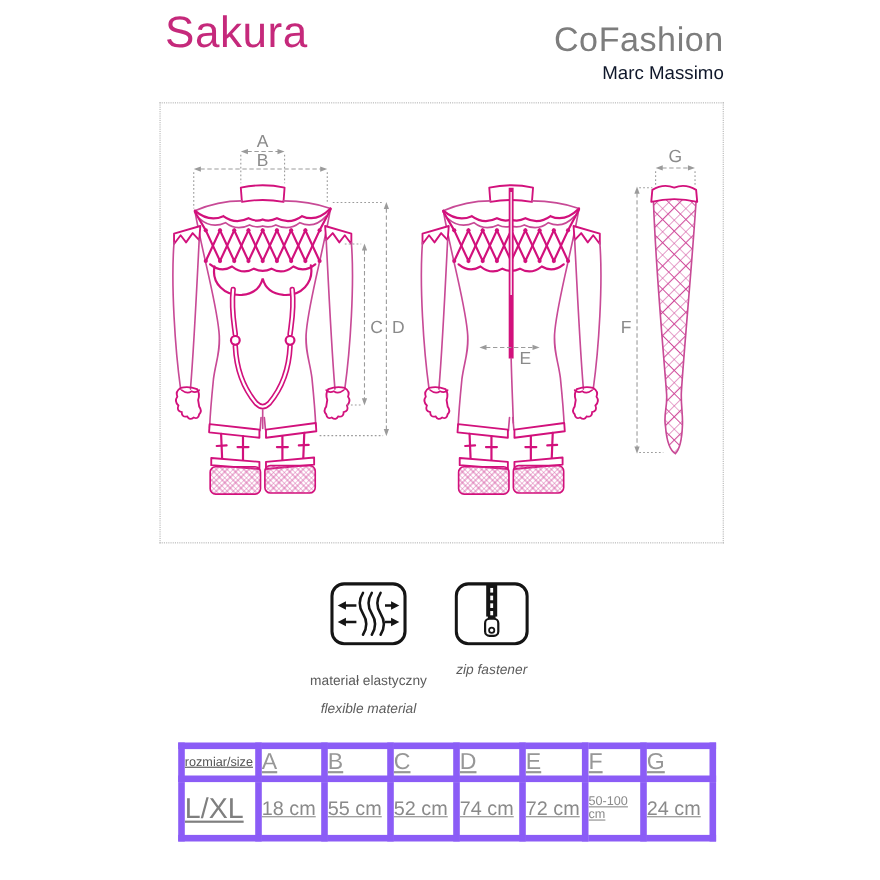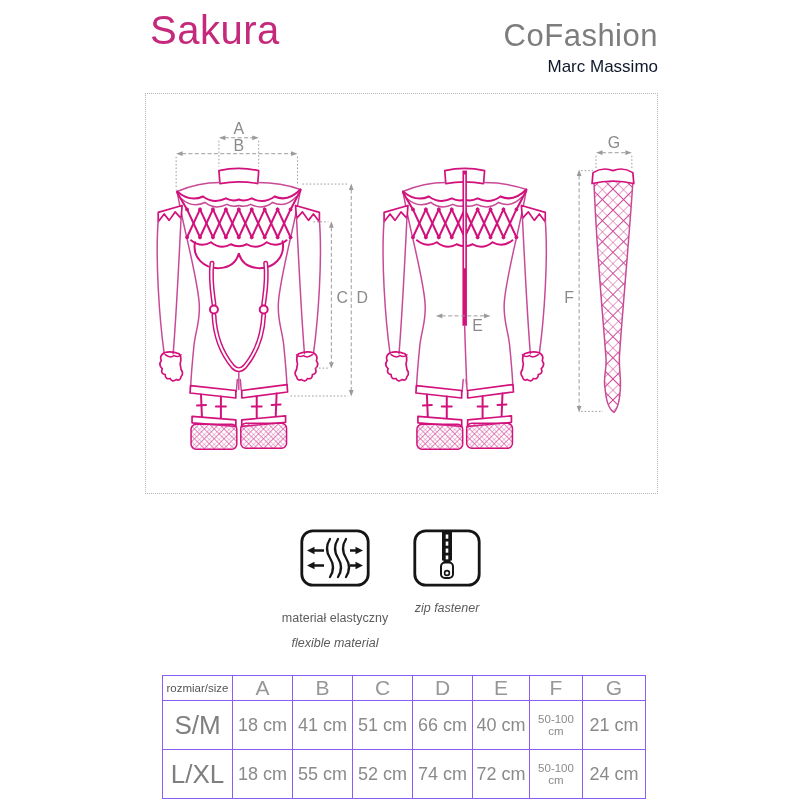--- a/index.html
+++ b/index.html
@@ -36,22 +36,22 @@
   .dim-arrow{fill:var(--dimension-gray);stroke:none;}
   .dim-text{fill:var(--text-gray);font-size:16px;font-family:"Liberation Sans",sans-serif;}
 
   .feature{position:absolute;width:150px;text-align:center;top:529px;}
   .feature .icon-box{display:inline-block;}
   .feature-label{margin-top:20px;font-size:12.5px;color:#5c5c5c;line-height:1.2;}
   .feature-label.en{margin-top:10px;font-style:italic;}
 
   .size-table{position:absolute;left:162px;top:675px;width:483px;border-collapse:collapse;
     table-layout:fixed;}
-  .size-table td{border:1px solid #8b5cf6;text-align:center;vertical-align:middle;padding:0;
-    overflow:hidden;}
+  .size-table td{border:6px solid #8b5cf6;vertical-align:middle;padding:0;
+    overflow:hidden;text-decoration:underline;}
   .size-table tr.hdr td{height:24px;}
   .size-table tr.data td{height:48px;}
   .corner-cell{font-size:11.5px;color:#555;}
   .col-letter{font-size:21px;color:#979797;}
   .size-cell{font-size:26px;color:#7f7f7f;}
   .val-cell{font-size:18px;color:#8a8a8a;}
   .val-cell.small{font-size:11.5px;}
 </style>
 </head>
 <body>
@@ -239,30 +239,20 @@
     <td class="corner-cell">rozmiar/size</td>
     <td class="col-letter">A</td>
     <td class="col-letter">B</td>
     <td class="col-letter">C</td>
     <td class="col-letter">D</td>
     <td class="col-letter">E</td>
     <td class="col-letter">F</td>
     <td class="col-letter">G</td>
   </tr>
   <tr class="data">
-    <td class="size-cell">S/M</td>
-    <td class="val-cell">18 cm</td>
-    <td class="val-cell">41 cm</td>
-    <td class="val-cell">51 cm</td>
-    <td class="val-cell">66 cm</td>
-    <td class="val-cell">40 cm</td>
-    <td class="val-cell small">50-100 cm</td>
-    <td class="val-cell">21 cm</td>
-  </tr>
-  <tr class="data">
     <td class="size-cell">L/XL</td>
     <td class="val-cell">18 cm</td>
     <td class="val-cell">55 cm</td>
     <td class="val-cell">52 cm</td>
     <td class="val-cell">74 cm</td>
     <td class="val-cell">72 cm</td>
     <td class="val-cell small">50-100 cm</td>
     <td class="val-cell">24 cm</td>
   </tr>
 </tbody>

